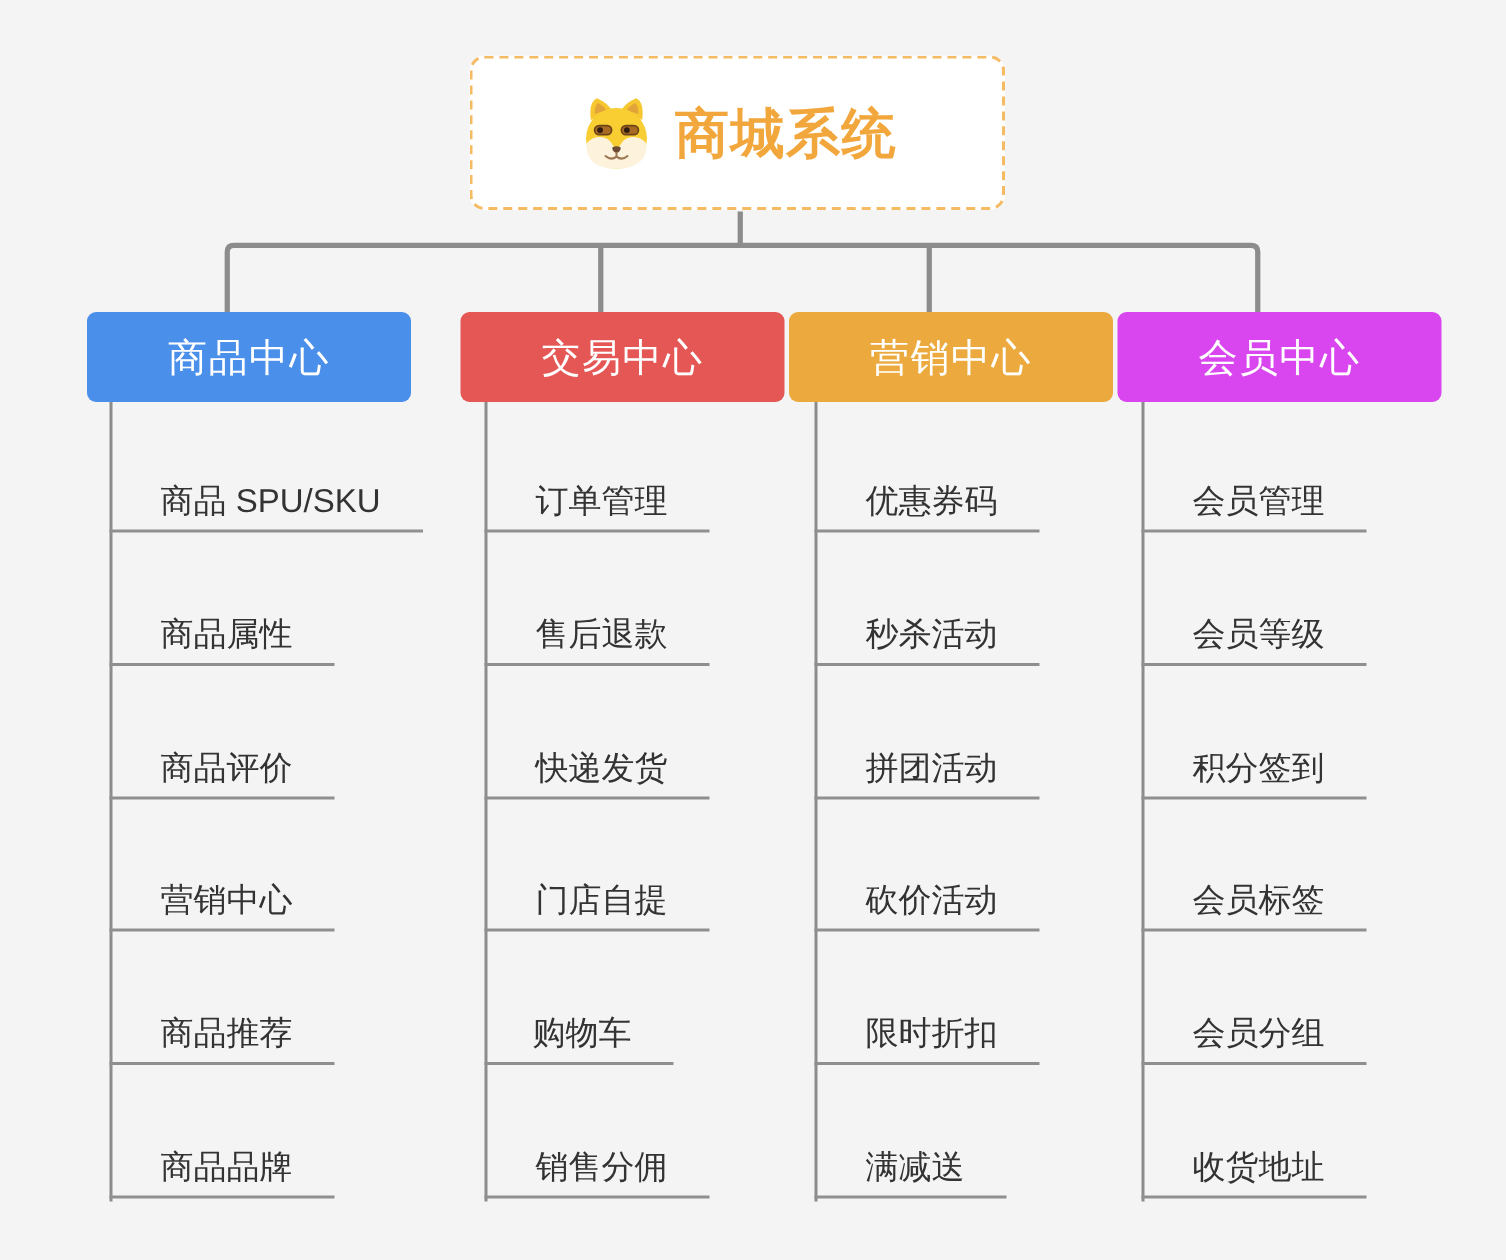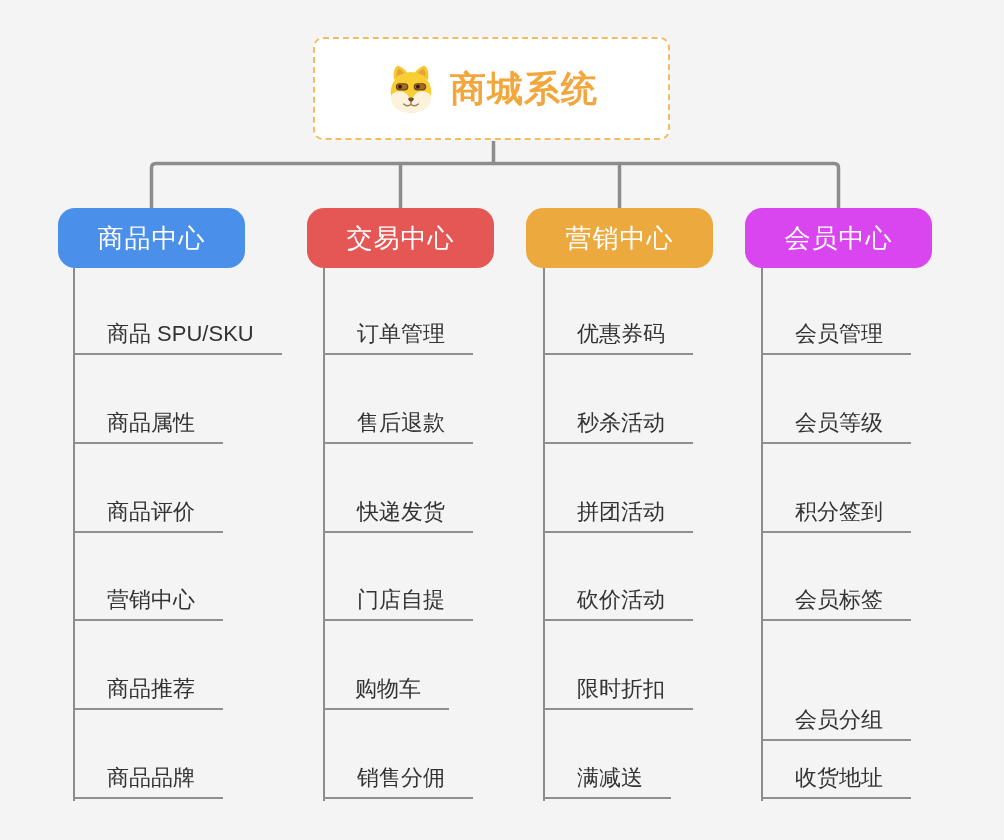--- a/index.html
+++ b/index.html
@@ -14,22 +14,22 @@
     box-sizing:border-box;background:#ffffff;
     border:2px dashed #f5bb63;border-radius:10px;
     display:flex;align-items:center;justify-content:center;gap:13px;
   }
   .root-title{
     font-size:36px;font-weight:600;color:#f2a73d;letter-spacing:1px;
     line-height:1;
   }
   .shiba{width:52px;height:52px;flex:0 0 auto;}
   .branch-header{
-    position:absolute;top:208px;width:187px;height:60px;
-    border-radius:17px;color:#ffffff;font-size:26px;letter-spacing:1px;
+    position:absolute;top:208px;width:216px;height:60px;
+    border-radius:6px;color:#ffffff;font-size:26px;letter-spacing:1px;
     display:flex;align-items:center;justify-content:center;
     box-sizing:border-box;cursor:default;
   }
   .trunk{position:absolute;width:2px;background:#8c8c8c;}
   .leaf{
     position:absolute;font-size:22px;color:#333333;line-height:30px;
     padding:0 28px 4px 34px;border-bottom:2px solid #8f8f8f;
     white-space:nowrap;cursor:default;
   }
 </style>
@@ -94,17 +94,17 @@
       <div class="leaf" style="left: 543px; top: 496.6px;">拼团活动</div>
       <div class="leaf" style="left: 543px; top: 585.4px;">砍价活动</div>
       <div class="leaf" style="left: 543px; top: 674.2px;">限时折扣</div>
       <div class="leaf" style="left: 543px; top: 763px;">满减送</div>
       <div class="branch-header" style="left: 745px; background: #d946ef;">会员中心</div>
       <div class="trunk" style="left: 761px; top: 268px; height: 533px;"></div>
       <div class="leaf" style="left: 761px; top: 319px;">会员管理</div>
       <div class="leaf" style="left: 761px; top: 407.8px;">会员等级</div>
       <div class="leaf" style="left: 761px; top: 496.6px;">积分签到</div>
       <div class="leaf" style="left: 761px; top: 585.4px;">会员标签</div>
-      <div class="leaf" style="left: 761px; top: 674.2px; margin-top: 31px;">会员分组</div>
+      <div class="leaf" style="left: 761px; top: 674.2px;">会员分组</div>
       <div class="leaf" style="left: 761px; top: 763px;">收货地址</div>
     </div>
 
 </div>
 
 </body></html>

